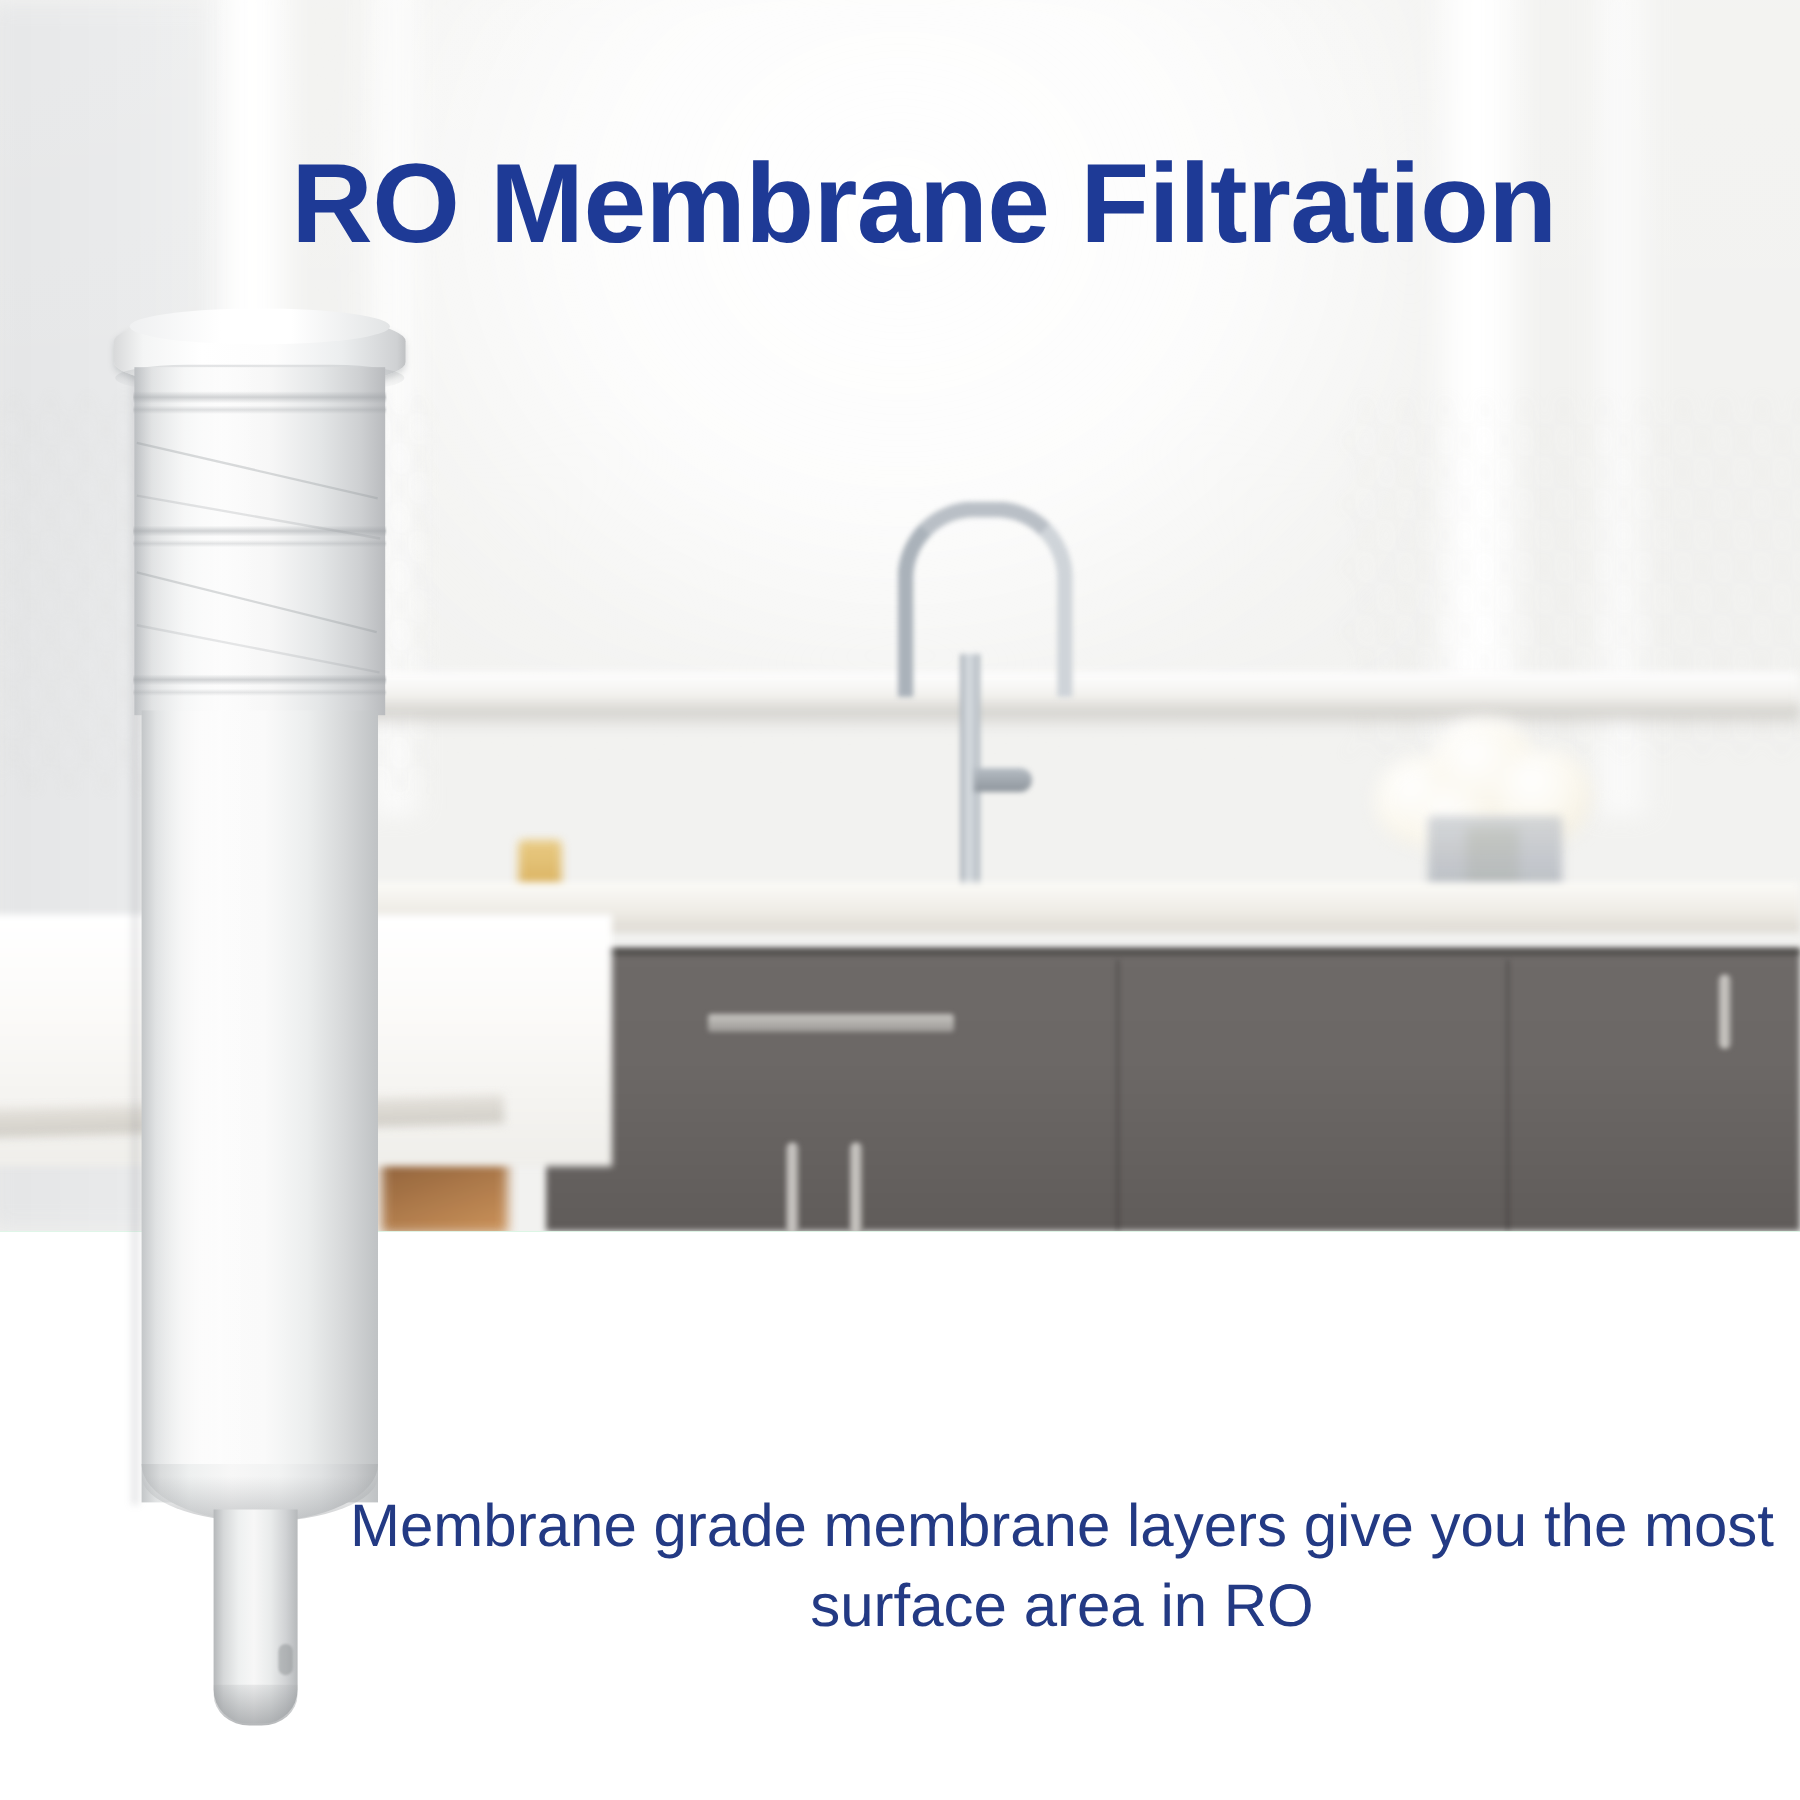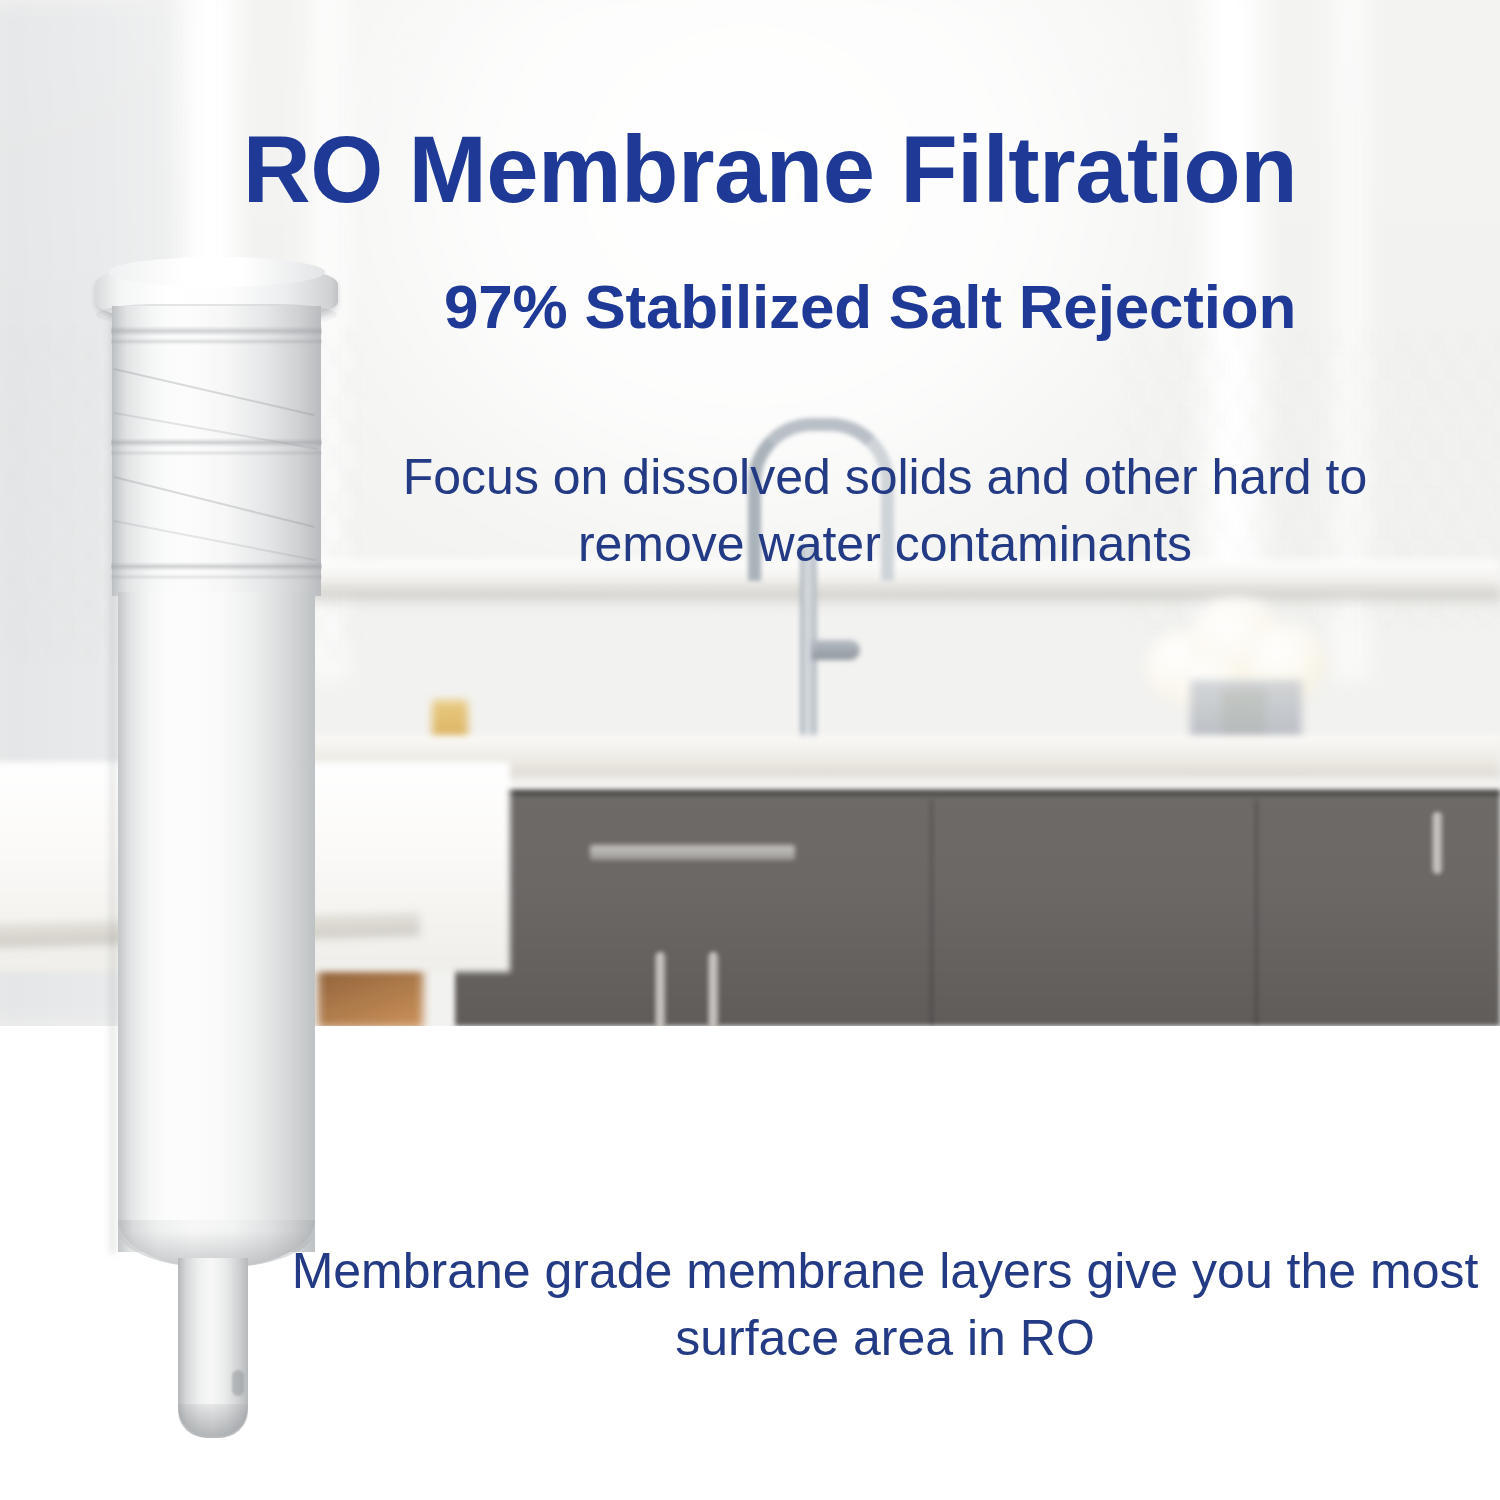--- a/index.html
+++ b/index.html
@@ -547,19 +547,17 @@
     <div class="body-bottom"></div>
     <div class="body-bottom-shade"></div>
 
     <div class="stem"></div>
     <div class="stem-nick"></div>
     <div class="stem-tip"></div>
   </div>
 
   <div class="headline">RO Membrane Filtration</div>
 
-  <div class="subhead">97% Stabilized Salt Rejection</div>
-
-  <div class="para-top">Focus on dissolved solids and other hard to remove water contaminants</div>
+
 
   <div class="para-bottom">Membrane grade membrane layers give you the most surface area in RO</div>
 
 </div>
 
 </body></html>

